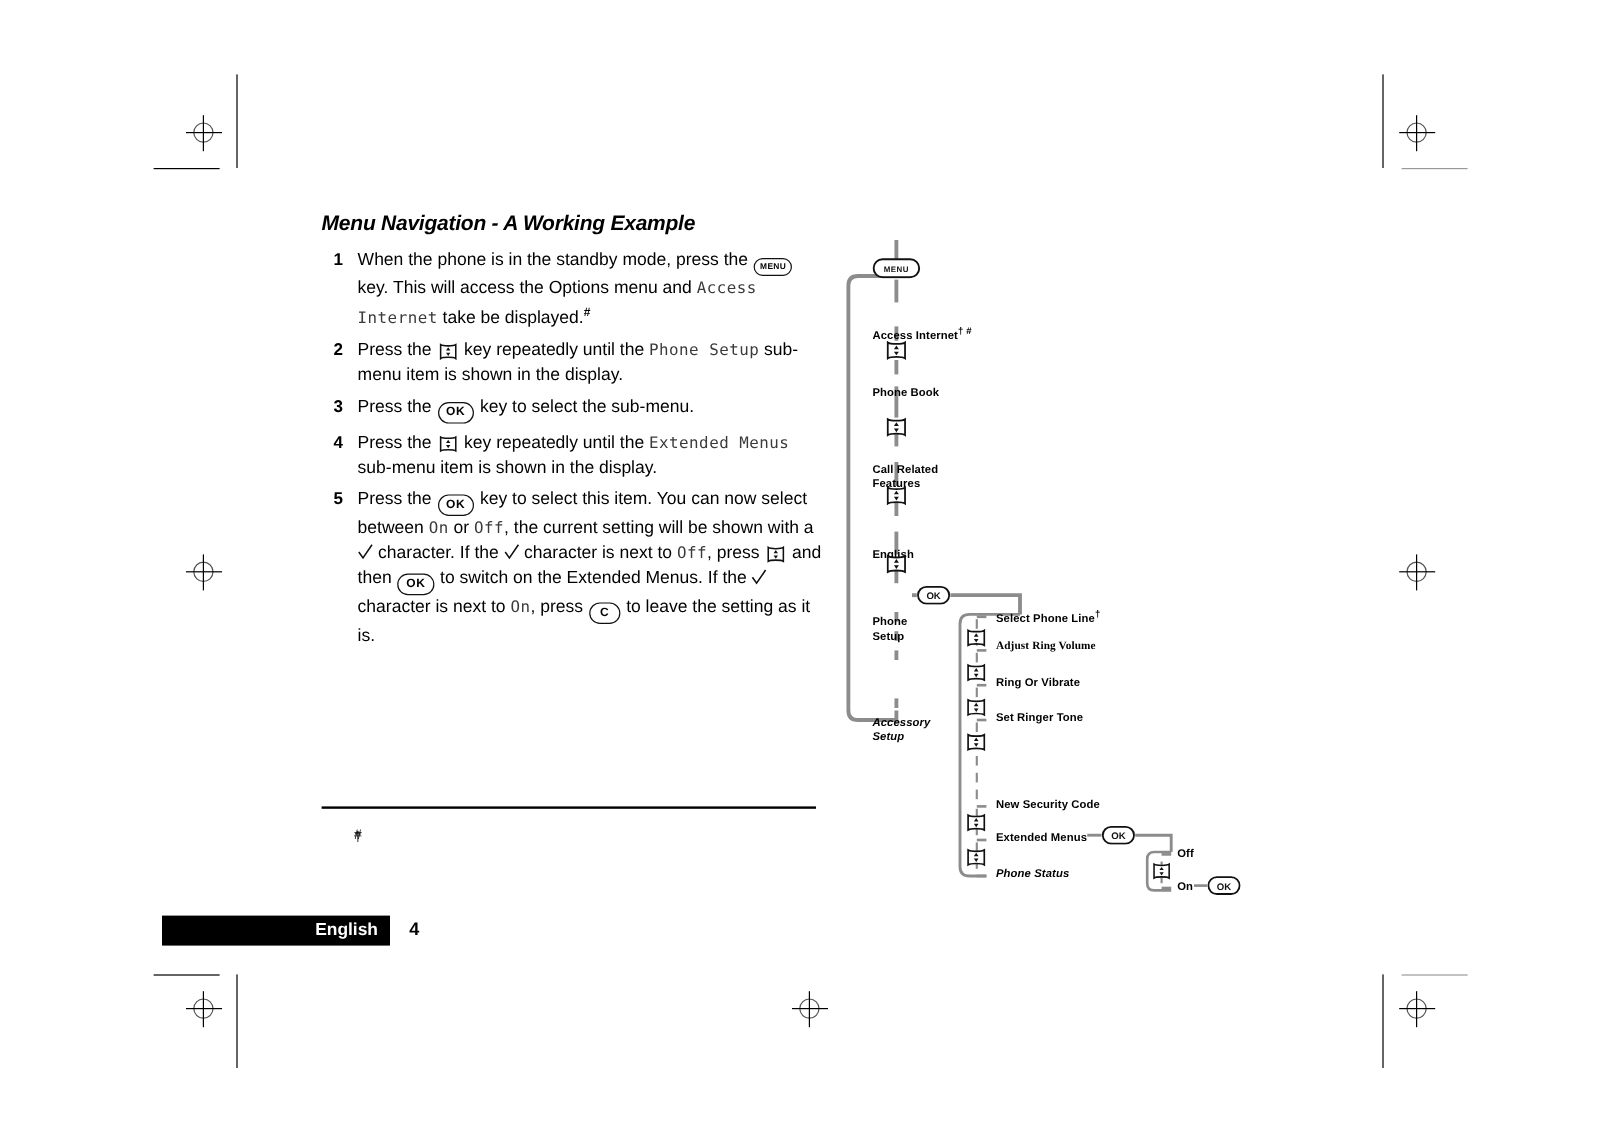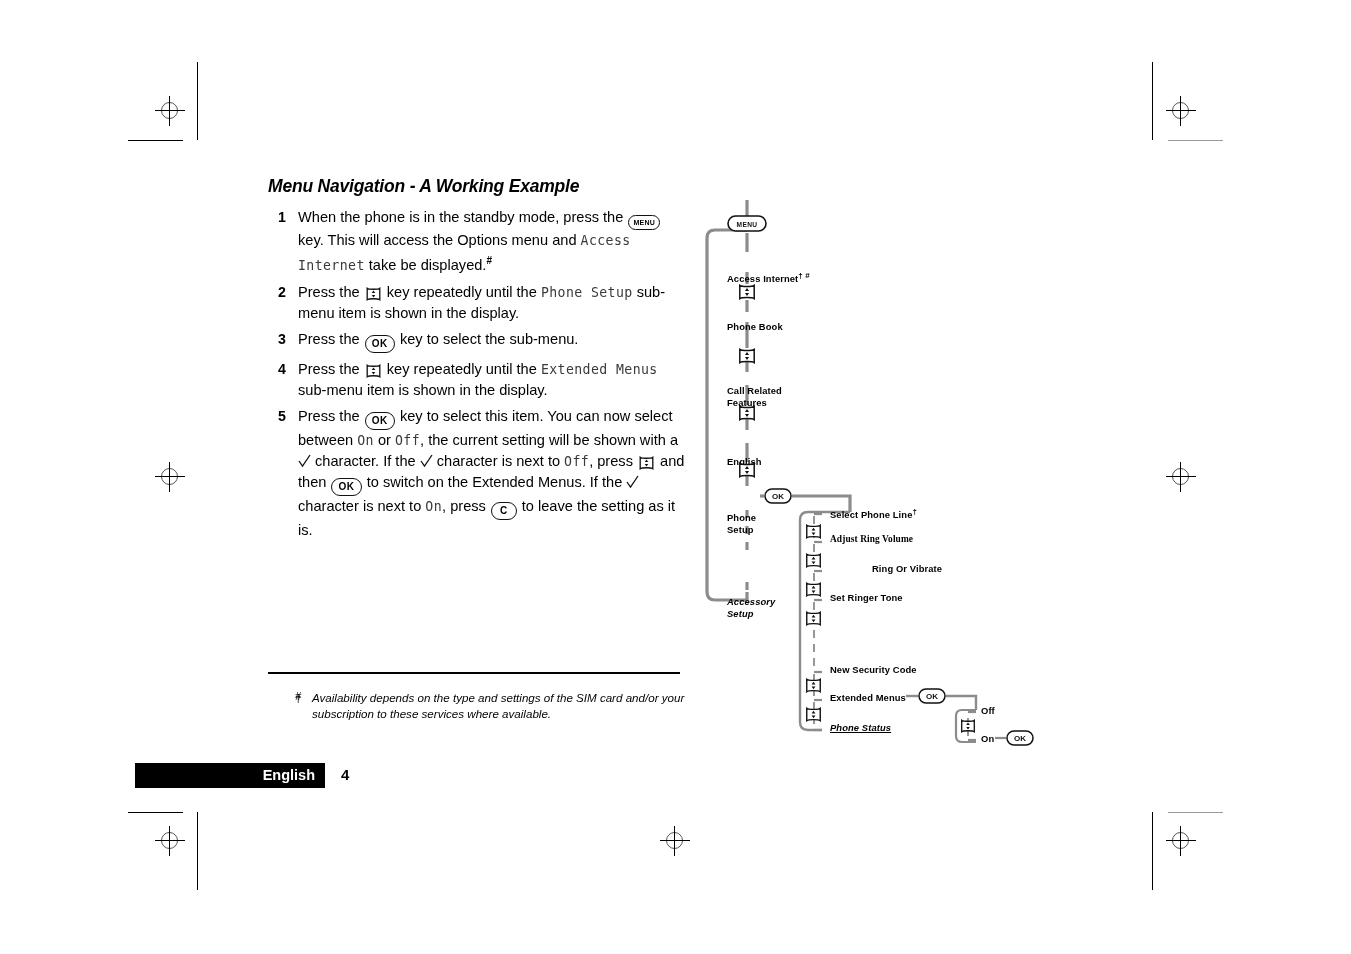--- a/index.html
+++ b/index.html
@@ -169,21 +169,21 @@
   .diagram svg { position: absolute; left: 0; top: 0; }
   .dlabel {
     position: absolute;
     font-size: 9.4px;
     font-weight: bold;
     line-height: 11.5px;
     letter-spacing: 0.1px;
     white-space: nowrap;
     color: #000;
   }
-  .dlabel.italic { font-style: italic; text-decoration: underline; }
+  .dlabel.italic { font-style: italic; }
   .dlabel sup { font-size: 8px; font-weight: bold; vertical-align: super; }
   .dkey {
     position: absolute;
   }
   .dkey svg { display: block; }
 </style>
 </head>
 <body>
 
 <div class="page">
@@ -258,21 +258,21 @@
               <path d="M8.5 10.6 L6.7 7.9 L10.3 7.9 Z" fill="#111"></path>
             </svg></span><span> and then </span><span class="key ok">OK</span><span> to switch on the Extended Menus. If the </span><span class="check"><svg width="13" height="14" viewBox="0 0 13 14">
               <path d="M1 7 L4.5 12 L12 1" fill="none" stroke="#111" stroke-width="1.3"></path>
             </svg></span><span> character is next to </span><span class="lcd">On</span><span>, press </span><span class="key c">C</span><span> to leave the setting as it is.</span></li>
       </ol>
   </div>
 
   <div class="fnrule"></div>
   <div class="footnotes" id="footnotes">
       <div class="fnrow"><span class="fnmark">#</span></div>
-      <div class="fnrow"><span class="fnmark">†</span><span>Availability depends on the type and settings of the SIM card and/or your subscription to these services where available.</span></div>
+      <div class="fnrow"><span class="fnmark">†</span></div>
     </div>
 
   <div class="footbar">
     <span>English</span>
   </div>
   <div class="pagenum">4</div>
 
   <div class="diagram">
     <svg width="380" height="570" viewBox="0 0 380 570">
       <g id="diagram-lines" stroke="#8c8c8c" fill="none">
@@ -368,21 +368,21 @@
           </svg>
         </div>
         <div class="dkey" style="left: 74px; top: 288px;">
           <svg width="28" height="16" viewBox="0 0 28 16">
             <rect x="1" y="1" width="26" height="14" rx="7" fill="#fff" stroke="#111" stroke-width="1.5"></rect>
             <text x="14" y="11.3" font-family="Liberation Sans, sans-serif" font-size="8" font-weight="bold" text-anchor="middle" fill="#111">OK</text>
           </svg>
         </div>
         <div class="dlabel" style="left: 140px; top: 306px;"><span>Select Phone Line</span><sup>†</sup></div>
         <div class="dlabel" style="left: 140px; top: 334px; font-family: Liberation Serif, serif;"><span>Adjust Ring Volume</span></div>
-        <div class="dlabel" style="left: 140px; top: 363px; margin-left: 42px;"><span>Ring Or Vibrate</span></div>
+        <div class="dlabel" style="left: 140px; top: 363px;"><span>Ring Or Vibrate</span></div>
         <div class="dlabel" style="left: 140px; top: 392px;"><span>Set Ringer Tone</span></div>
         <div class="dlabel" style="left: 140px; top: 464px;"><span>New Security Code</span></div>
         <div class="dlabel" style="left: 140px; top: 492px;"><span>Extended Menus</span></div>
         <div class="dlabel italic" style="left: 140px; top: 522px;"><span>Phone Status</span></div>
         <div class="dkey" style="left: 114px; top: 324px;">
           <svg width="19" height="15" viewBox="0 0 17 14">
             <path d="M2.2 1.2 C4 2.6 13 2.6 14.8 1.2 L14.8 12.8 C13 11.4 4 11.4 2.2 12.8 Z" fill="#fff" stroke="#111" stroke-width="1.3"></path>
             <path d="M8.5 3.4 L10.3 6.1 L6.7 6.1 Z" fill="#111"></path>
             <path d="M8.5 10.6 L6.7 7.9 L10.3 7.9 Z" fill="#111"></path>
           </svg>

